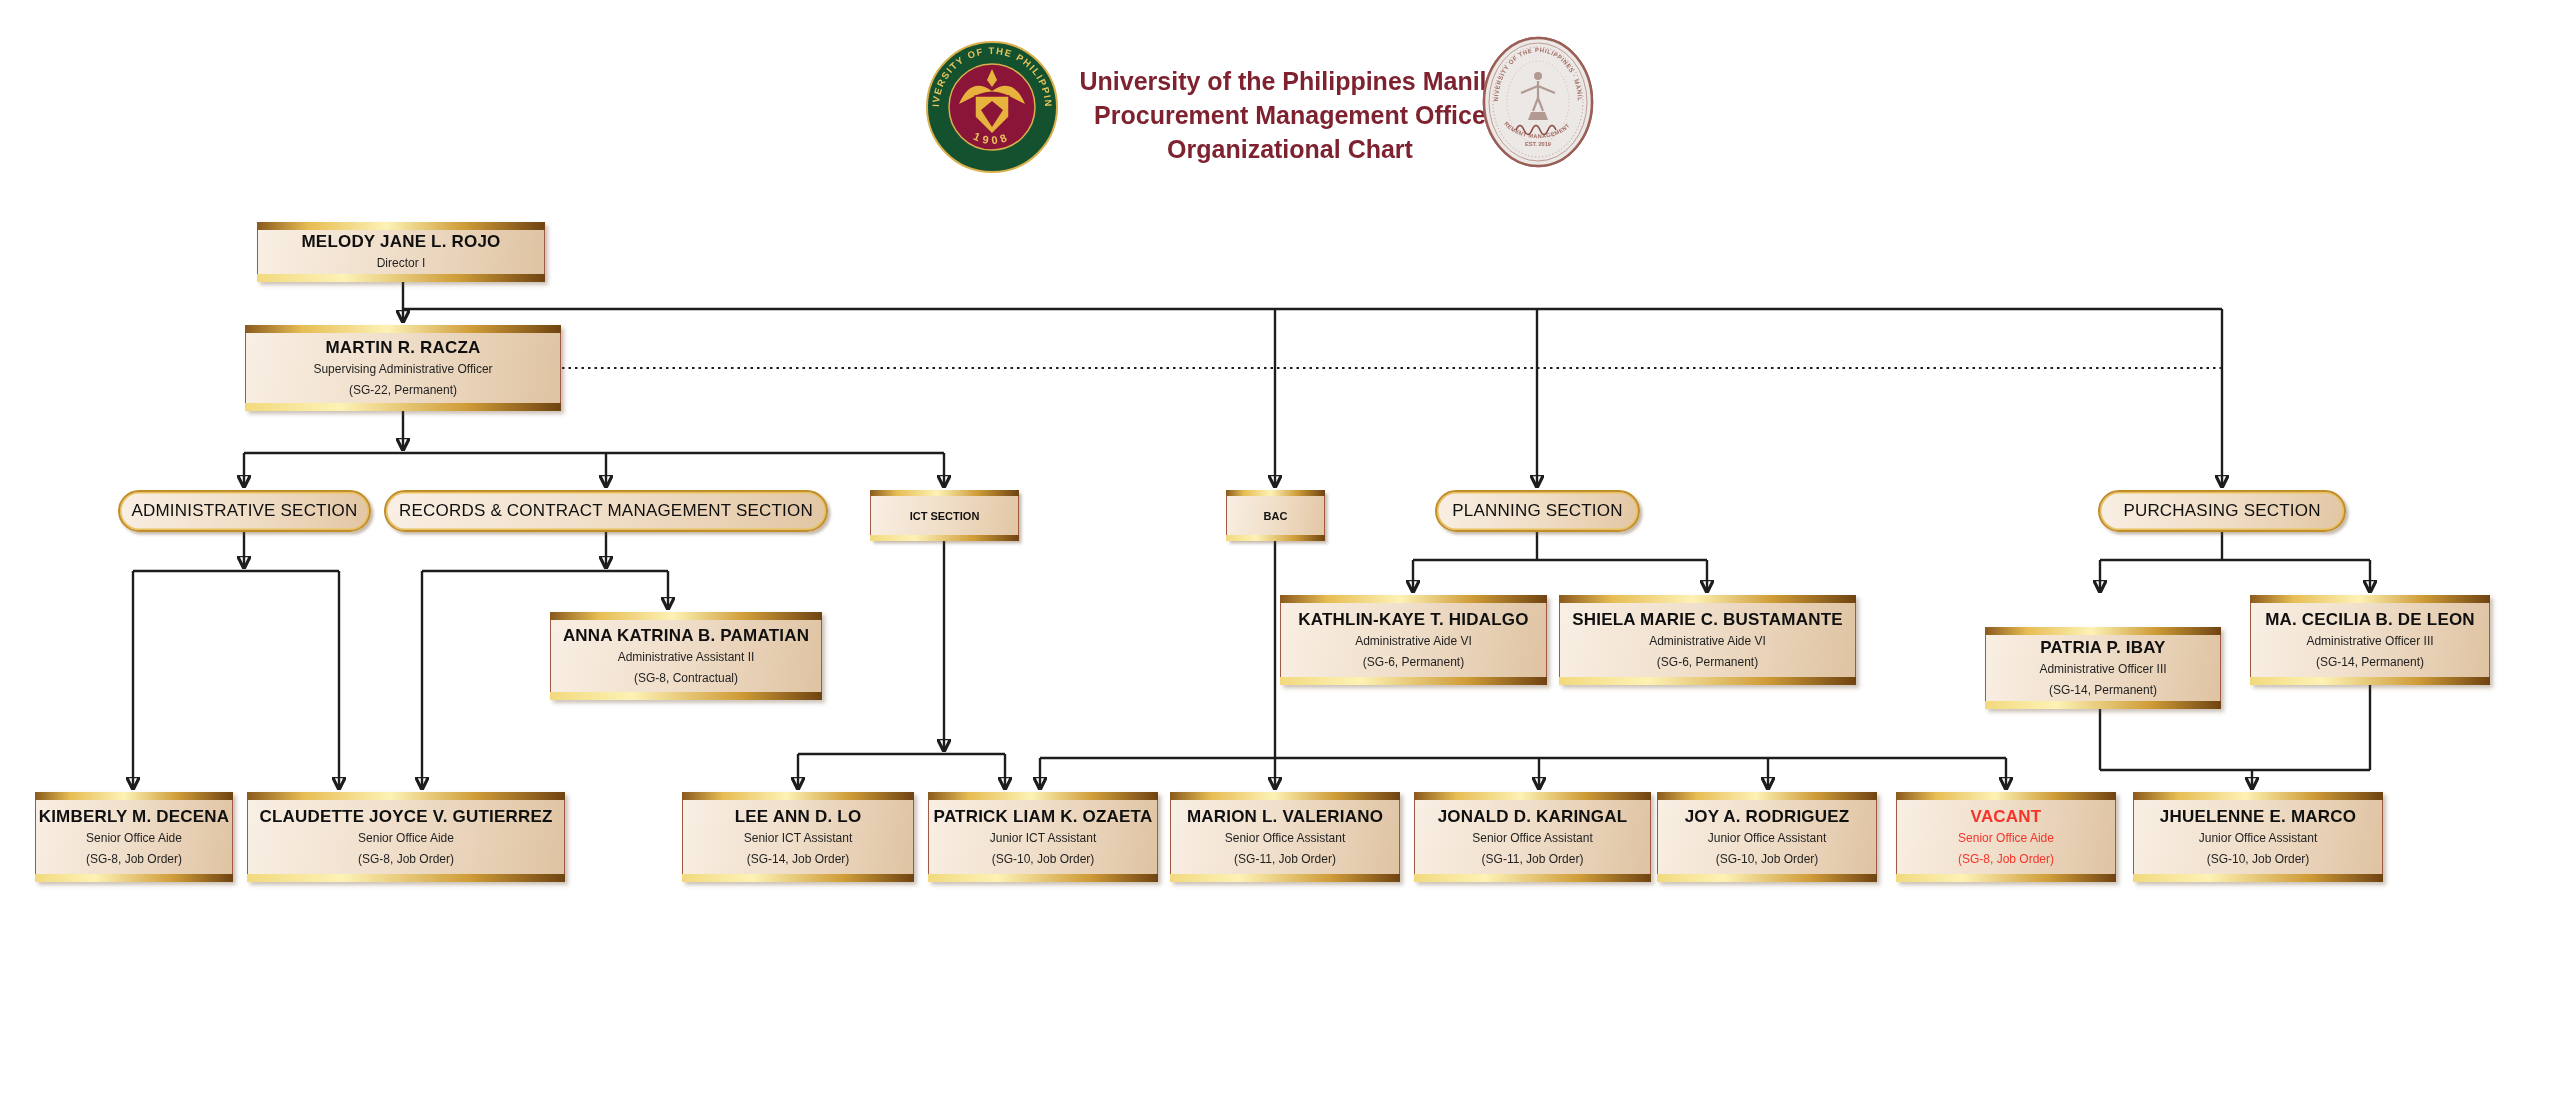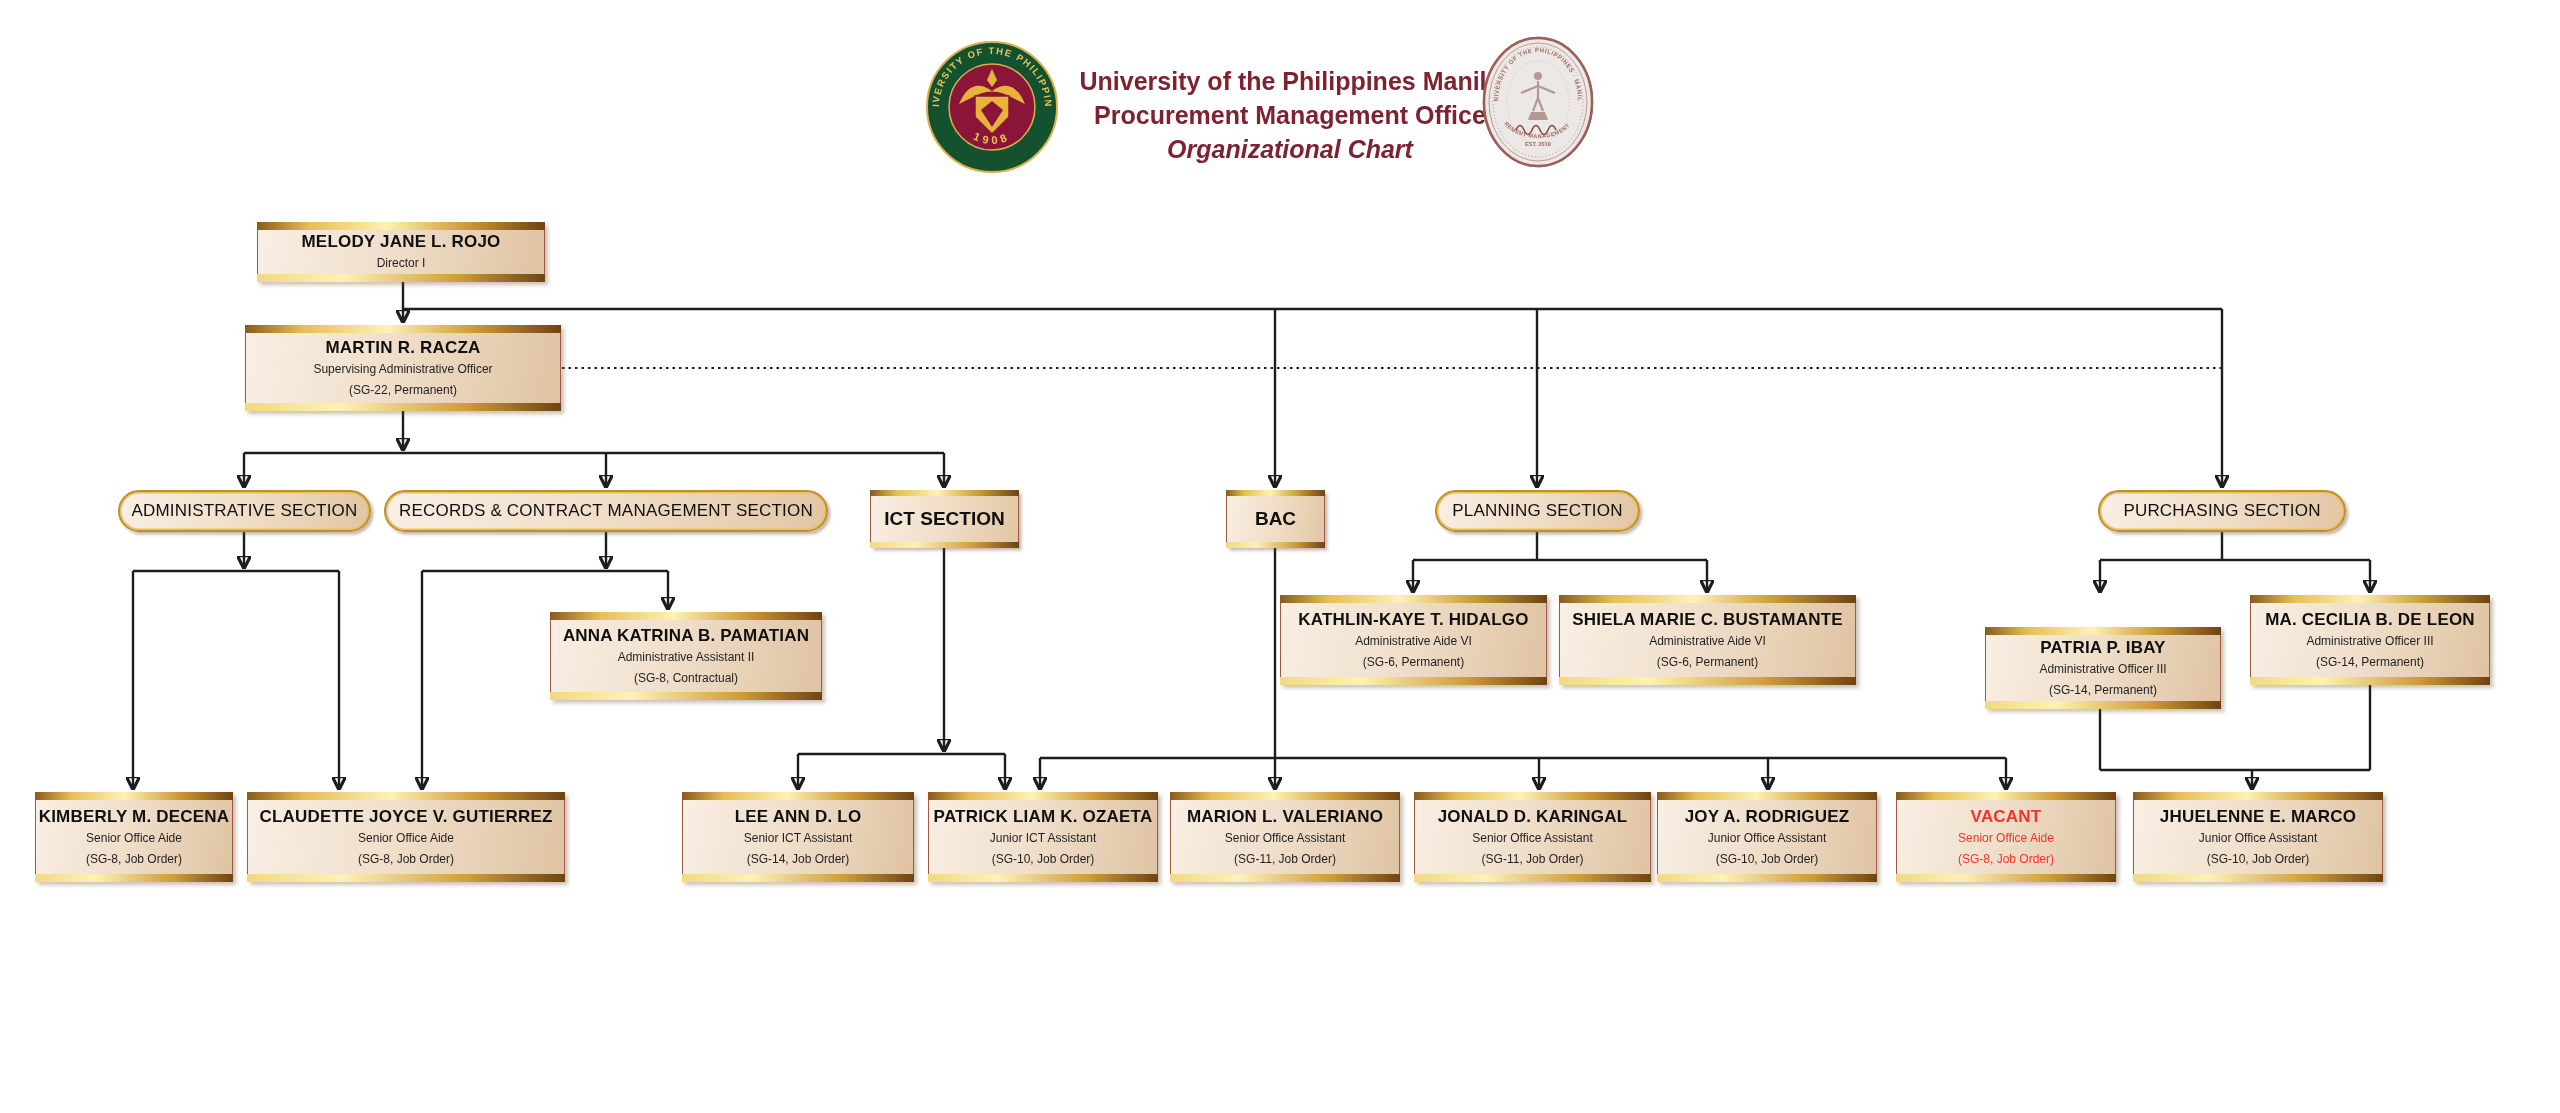--- a/index.html
+++ b/index.html
@@ -25,34 +25,34 @@
   .pname{font-weight:bold;font-size:17px;line-height:23px;color:#101010;letter-spacing:.2px;white-space:nowrap}
   .prole{font-size:12px;line-height:21px;color:#1f1f1f;white-space:nowrap}
   .vacant .pname,.vacant .prole{color:#f5332b}
 
   
   .pill{position:absolute;height:42px;display:flex;align-items:center;justify-content:center;
         font-weight:normal;font-size:17px;color:#101010;letter-spacing:.2px;white-space:nowrap;
         background:linear-gradient(100deg,#f9efe4 0%,#efdcc4 55%,#e2c6a4 100%);
         border:2.5px solid #c28e2c;border-radius:21px;
         box-shadow:inset 0 0 0 1.5px #e8c15e,2.5px 2.5px 3px rgba(110,80,50,.4)}
-  .pill-flat{position:absolute;height:58px;display:flex;align-items:center;justify-content:center;
-        font-weight:bold;font-size:19px;color:#101010;white-space:nowrap;
+  .pill-flat{position:absolute;height:51px;display:flex;align-items:center;justify-content:center;
+        font-weight:bold;font-size:11px;color:#101010;white-space:nowrap;
         background:linear-gradient(100deg,#f9efe4 0%,#efdcc4 55%,#e2c6a4 100%);
         border:1px solid #a05a43;
         box-shadow:2.5px 2.5px 3px rgba(110,80,50,.4)}
   .pill-flat::before,.pill-flat::after{content:"";position:absolute;left:-1px;right:-1px;height:6px;
         background:linear-gradient(90deg,#8a5a1d 0%,#e7bd54 18%,#fdf2b5 45%,#cf9c38 72%,#6f4312 100%)}
   .pill-flat::before{top:-1px}
   .pill-flat::after{bottom:-1px;background:linear-gradient(90deg,#f2d97e 0%,#fdf2b5 30%,#cf9c38 70%,#6f4312 100%)}
 
   
   .title{position:absolute;left:1070px;top:64px;width:440px;text-align:center;
          color:#7e2230;font-weight:bold;font-size:25px;line-height:34px}
-  .title .line3{font-style:italic}
+  .title .line3{}
   .seal{position:absolute}
 </style>
 </head>
 <body>
 
 <div class="canvas">
 
   <svg class="wires" viewBox="0 0 2560 1113">
     <defs>
       <marker id="arw" viewBox="0 0 10 10" refX="8.5" refY="5" markerWidth="5.6" markerHeight="5.6" orient="auto-start-reverse">

